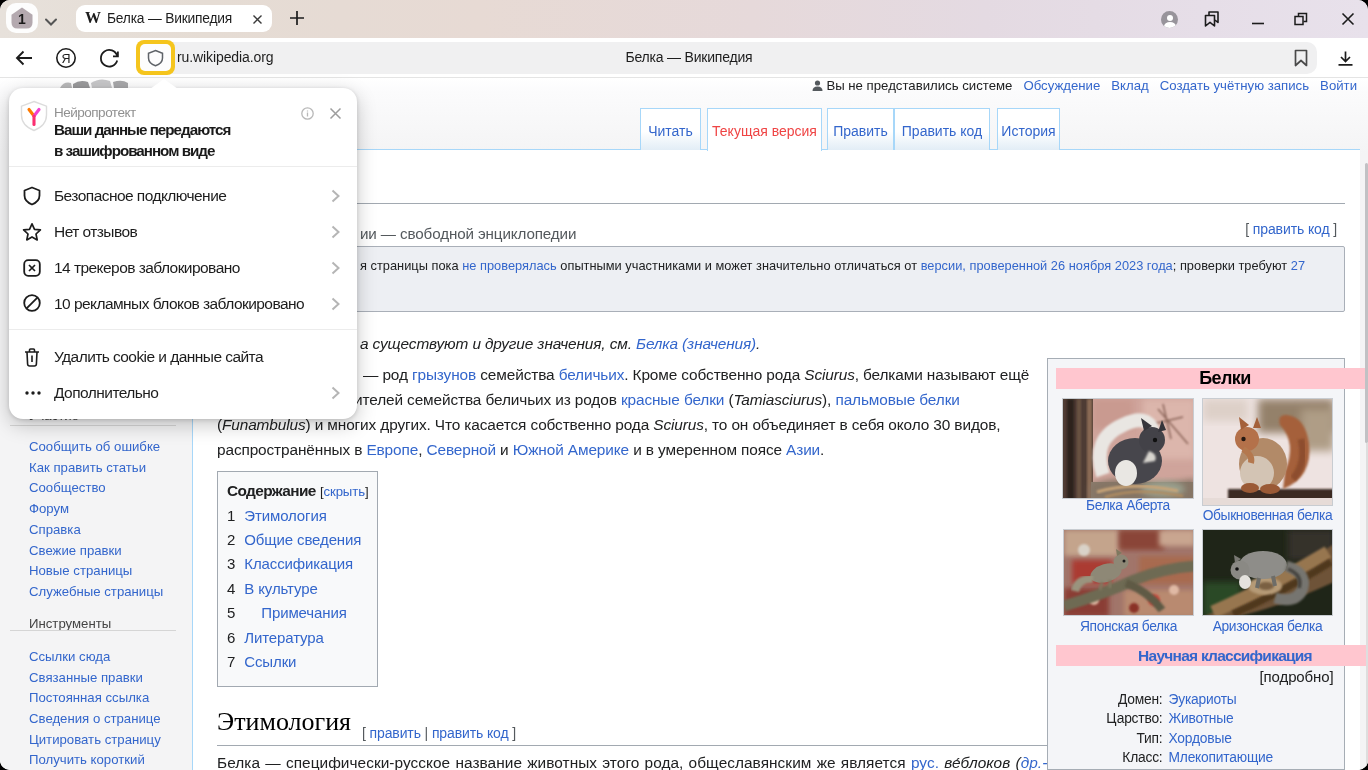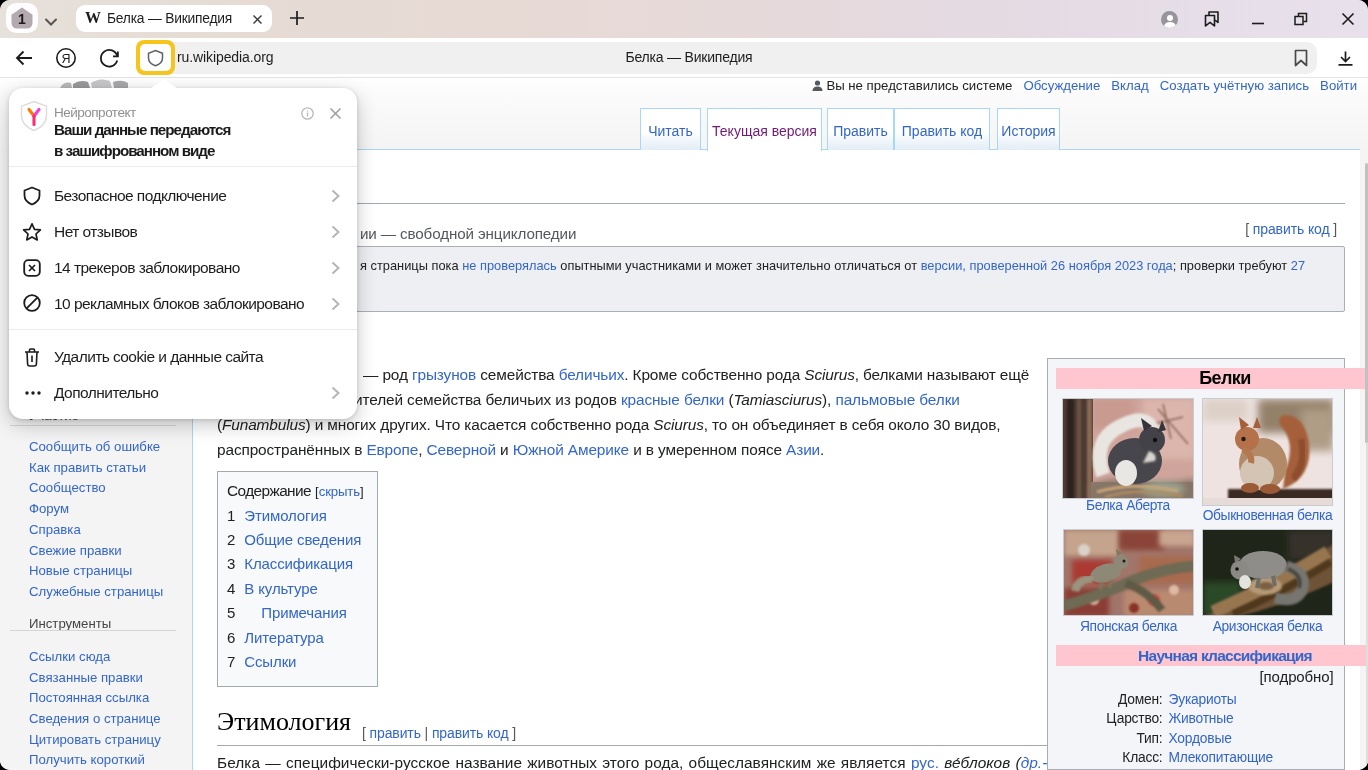--- a/index.html
+++ b/index.html
@@ -26,32 +26,32 @@
 #protect{position:absolute;left:136px;top:2px;width:39px;height:35px;background:#f5c51d;border-radius:8px;}
 #protect .inner{position:absolute;left:4px;top:4px;right:4px;bottom:4px;background:#fdfdfd;border-radius:5px;}
 #urltext{position:absolute;left:177px;top:11px;font-size:14px;letter-spacing:-0.1px;color:#1d1d1d;}
 #pagetitle{position:absolute;left:0;top:11px;width:1378px;text-align:center;font-size:14px;letter-spacing:-0.2px;color:#1d1d1d;}
 
 #page{position:absolute;left:0;top:78px;width:1368px;height:692px;background:linear-gradient(#ffffff 0px,#fbfbfc 14px,#f4f4f5 75px);overflow:hidden;}
 #content{position:absolute;left:192px;top:71px;width:1168px;height:621px;background:#fff;border-left:1px solid #a7d7f9;border-top:1px solid #a7d7f9;}
 #header{position:absolute;left:192px;top:0;width:1176px;height:71px;}
 .wlink{color:#3366cc;text-decoration:none;}
 .tab{position:absolute;top:30px;height:42px;border:1px solid #a7d7f9;border-bottom:none;background:linear-gradient(#ffffff 55%,#e2edf6);font-size:14px;text-align:center;color:#36c;padding-top:14px;white-space:nowrap;overflow:hidden;}
-.tab.act{background:#fff;height:43px;z-index:3;color:#701a75;}
+.tab.act{background:#fff;height:43px;z-index:3;color:#ef4444;}
 #searchbox{position:absolute;left:1076px;top:35px;width:276px;height:35px;border:1px solid #a2a9b1;border-radius:2px;background:#fff;z-index:4;}
 #searchbox .ph{position:absolute;left:10px;top:8px;font-size:14px;color:#72777d;}
 
 .sb-h{position:absolute;left:29px;font-size:13.2px;color:#444;}
 .sb-hr{position:absolute;left:10px;width:166px;height:1px;background:#d5d5d5;}
 .sb-a{position:absolute;left:29px;font-size:13.2px;color:#3366cc;white-space:nowrap;}
 
 .t{position:absolute;white-space:nowrap;font-size:15.4px;color:#202122;letter-spacing:-0.12px;}
 .gray{color:#54595d;}
 .it{font-style:italic;}
-.b{font-weight:normal;}
+.b{font-weight:bold;}
 a{text-decoration:none;}
 
 #infobox{position:absolute;left:1046.5px;top:280px;width:298px;height:412px;background:#f4f5f8;border:1px solid #a6adb5;}
 .pinkband{position:absolute;left:8px;width:339px;background:#ffc6cf;text-align:center;line-height:21px;}
 .ibimg{position:absolute;border:1px solid #c8ccd1;overflow:hidden;}
 .ibimg svg{display:block;}
 .ibcap{position:absolute;text-align:center;font-size:13.8px;color:#3366cc;white-space:nowrap;letter-spacing:-0.35px;}
 .ibrow{position:absolute;left:0;width:288px;font-size:13.8px;white-space:nowrap;letter-spacing:-0.2px;}
 .ibl{display:inline-block;width:115px;text-align:right;margin-right:6px;color:#202122;}
 
@@ -184,20 +184,21 @@
   <div class="abs" style="left:217px;top:125px;width:1128px;height:1px;background:#a2a9b1;"></div>
   <div class="t gray" style="left:217px;top:147px;font-size:15.2px;">Материал из Вики</div>
   <div class="t gray" style="left:360px;top:147px;font-size:15.2px;">ии — свободной энциклопедии</div>
   <div class="t" style="top:143px;right:31px;font-size:14px;"><span class="gray">[ </span><a class="wlink" href="#">править код</a><span class="gray"> ]</span></div>
 
   <div class="abs" style="left:217px;top:168px;width:1128px;height:66px;background:#edeff3;border:1px solid #a9afb8;border-radius:2px;"></div>
   <div class="t" style="left:234px;top:180px;font-size:12.8px;">Текущая верси</div>
   <div class="t" style="left:360px;top:180px;font-size:12.8px;letter-spacing:0.02px;text-align:right;">я страницы пока <a class="wlink" href="#">не проверялась</a> опытными участниками и может значительно отличаться от <a class="wlink" href="#">версии, проверенной 26 ноября 2023 года</a>; проверки требуют <a class="wlink" href="#">27</a></div>
   <div class="t" style="left:234px;top:203px;font-size:12.8px;"><a class="wlink" href="#">правок</a>.</div>
 
+  <div class="t it" style="left:360px;top:257px;">а существуют и другие значения, см. <a class="wlink" href="#">Белка (значения)</a>.</div>
 
   <div class="t" style="left:363px;top:288.1px;">— род <a class="wlink" href="#">грызунов</a> семейства <a class="wlink" href="#">беличьих</a>. Кроме собственно рода <span class="it">Sciurus</span>, белками называют ещё</div>
   <div class="t" style="left:354px;top:312.9px;">ителей семейства беличьих из родов <a class="wlink" href="#">красные белки</a> (<span class="it">Tamiasciurus</span>), <a class="wlink" href="#">пальмовые белки</a></div>
   <div class="t" style="left:217px;top:337.7px;">(<span class="it">Funambulus</span>) и многих других. Что касается собственно рода <span class="it">Sciurus</span>, то он объединяет в себя около 30 видов,</div>
   <div class="t" style="left:217px;top:362.5px;">распространённых в <a class="wlink" href="#">Европе</a>, <a class="wlink" href="#">Северной</a> и <a class="wlink" href="#">Южной Америке</a> и в умеренном поясе <a class="wlink" href="#">Азии</a>.</div>
 
   <div class="abs" style="left:217px;top:393px;width:161px;height:216px;background:#f8f9fa;border:1px solid #a2a9b1;"></div>
   <div class="t" style="left:227px;top:404px;font-size:15.4px;"><span class="b" style="letter-spacing:-0.6px;">Содержание</span> <span style="font-size:13.2px;">[<a class="wlink" href="#">скрыть</a>]</span></div>
   <div class="t" style="left:227px;top:428.5px;font-size:15px;">1 <a class="wlink" style="margin-left:5px;" href="#">Этимология</a></div>
   <div class="t" style="left:227px;top:452.9px;font-size:15px;">2 <a class="wlink" style="margin-left:5px;" href="#">Общие сведения</a></div>

